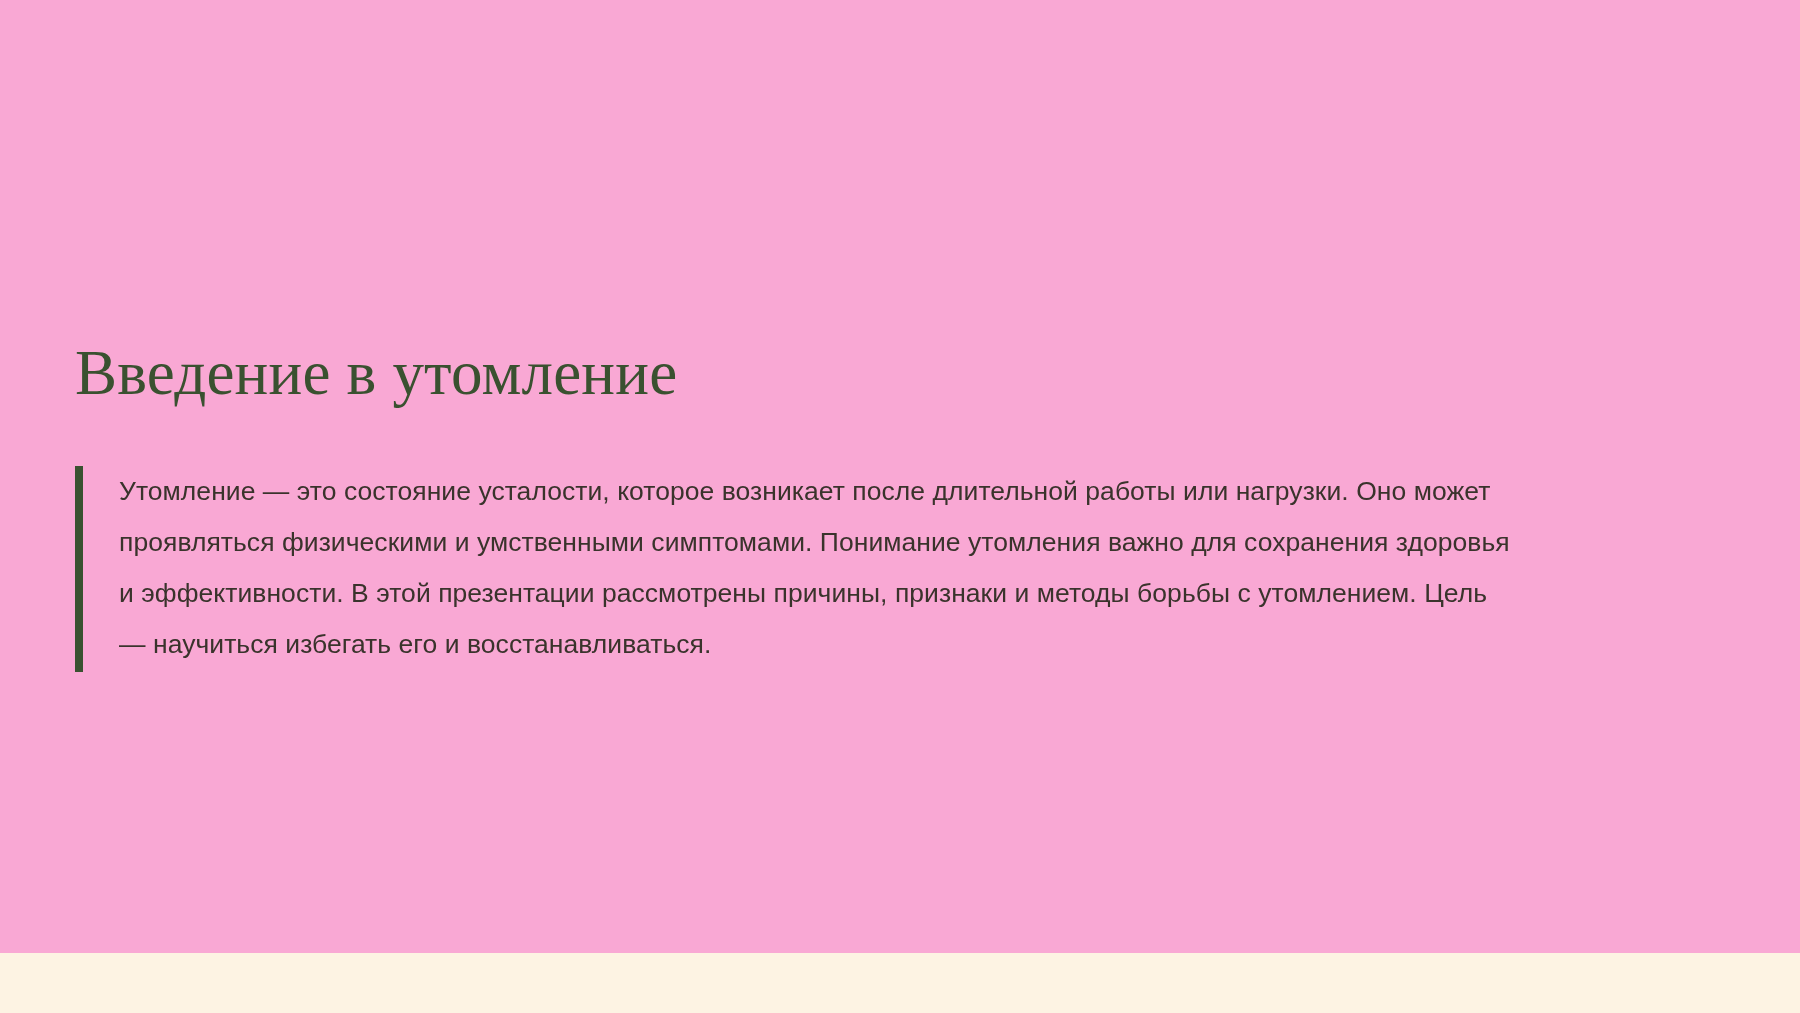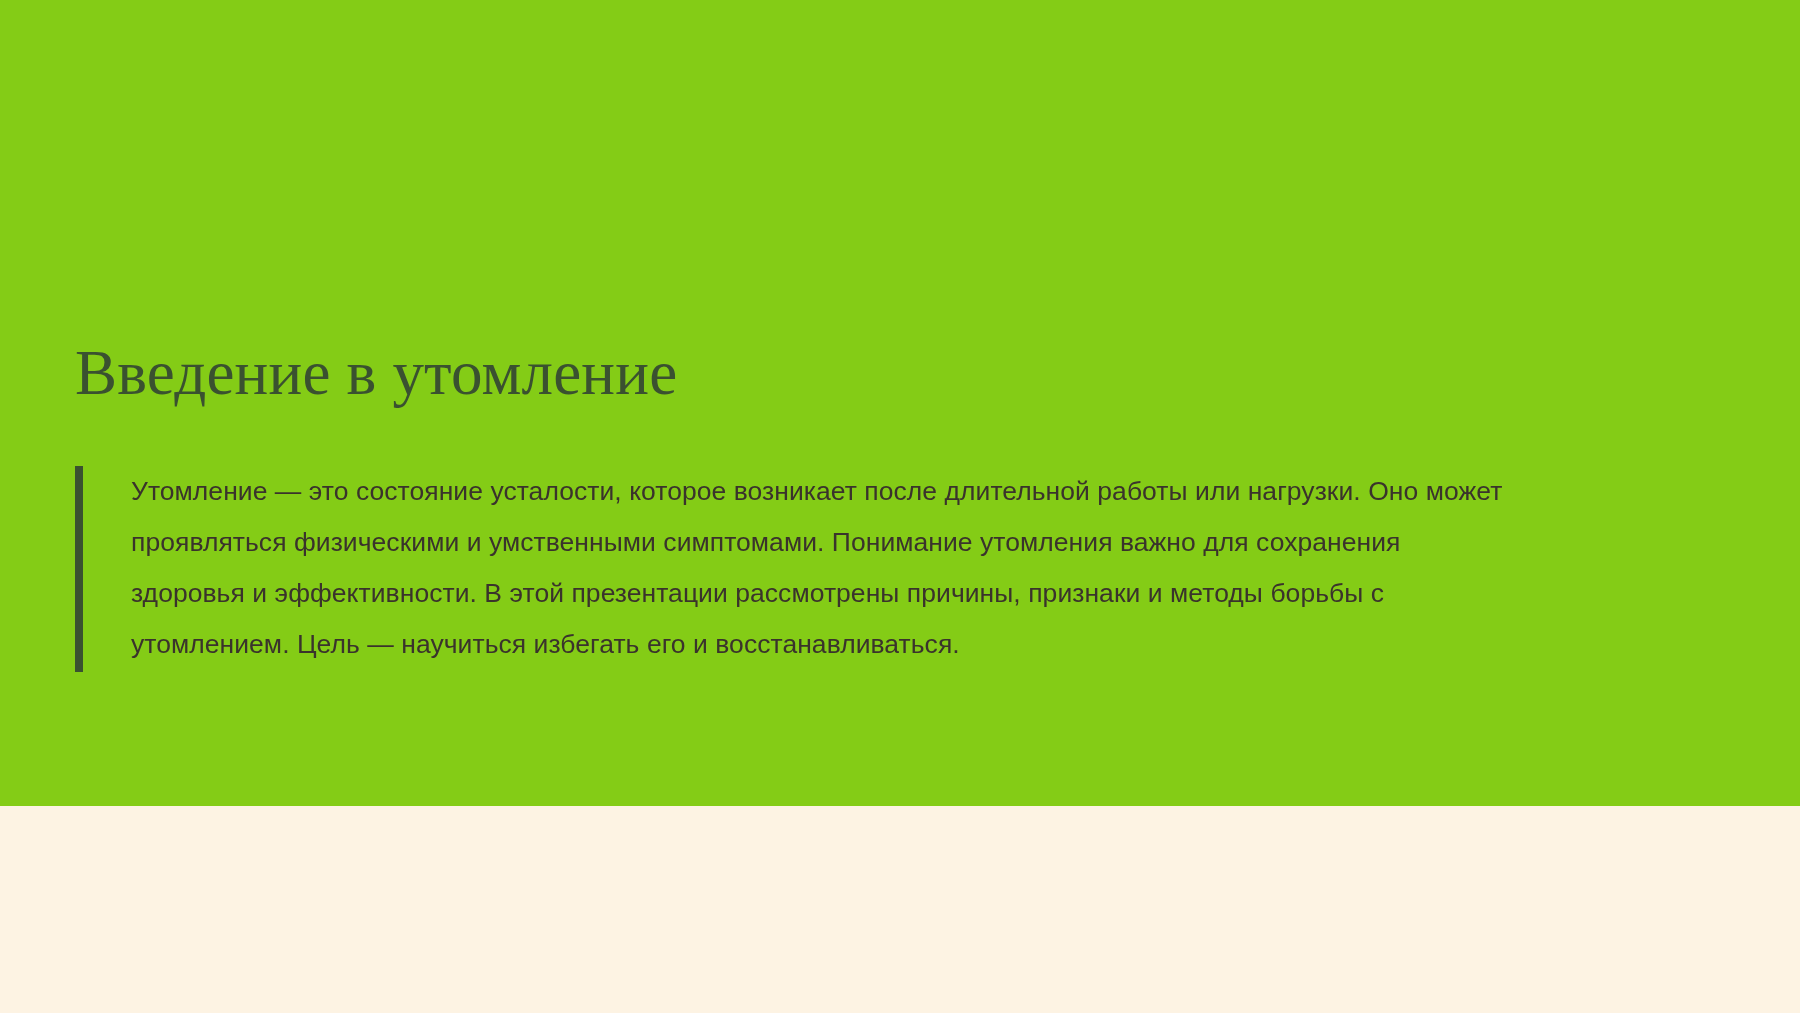--- a/index.html
+++ b/index.html
@@ -13,22 +13,22 @@
     height: 1013px;
     overflow: hidden;
     background: #fdf3e3;
     font-family: "Liberation Sans", sans-serif;
     -webkit-font-smoothing: antialiased;
   }
 
   .slide {
     position: relative;
     width: 1800px;
-    height: 806px;
-    background: #84cc16;
+    height: 953px;
+    background: #f9a8d4;
     box-sizing: border-box;
   }
 
   
   .slide-title {
     position: absolute;
     left: 75px;
     top: 338px;
     margin: 0;
     padding: 0;
@@ -54,21 +54,21 @@
   .accent-bar {
     flex: 0 0 auto;
     width: 8px;
     min-height: 206px;
     background: #3a5130;
     border-radius: 0;
   }
 
   .body-text-wrap {
     flex: 1 1 auto;
-    padding-left: 48px;
+    padding-left: 36px;
   }
 
   .body-paragraph {
     margin: 0;
     padding: 0;
     font-family: "Liberation Sans", "DejaVu Sans", sans-serif;
     font-size: 26.5px;
     font-weight: 400;
     line-height: 51px;
     color: #3a332c;

